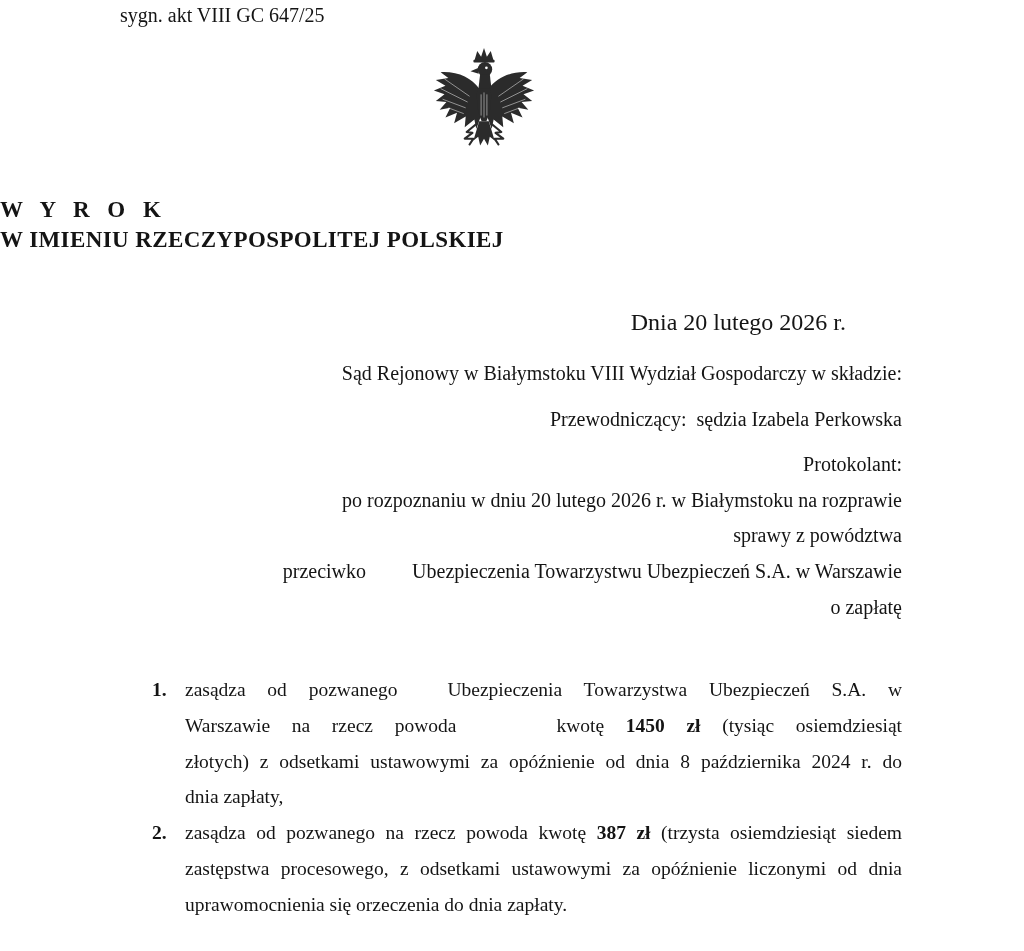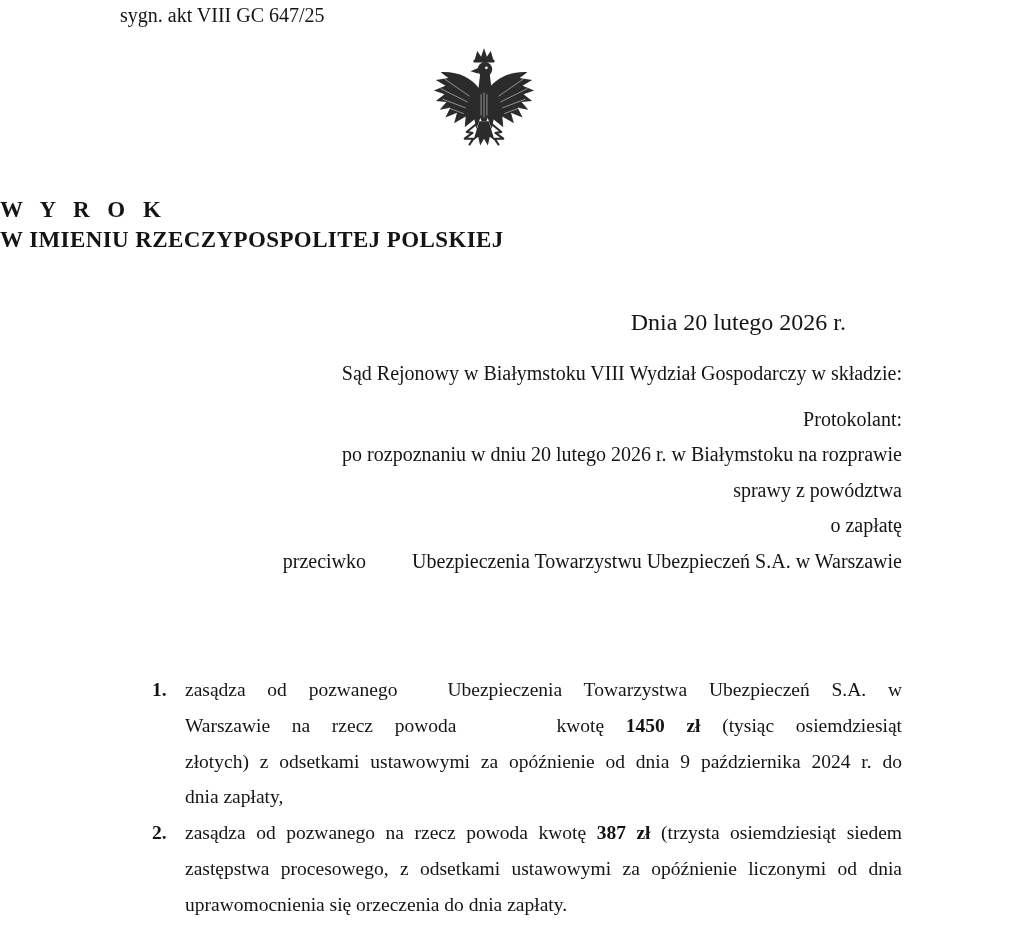--- a/index.html
+++ b/index.html
@@ -81,35 +81,36 @@
 
   <div class="titles">
     <div class="t1">W Y R O K</div>
     <div class="t2">W IMIENIU RZECZYPOSPOLITEJ POLSKIEJ</div>
   </div>
 
   <div class="dateline">Dnia 20 lutego 2026 r.</div>
 
   <div class="docbody">
     <div class="tline">Sąd Rejonowy w Białymstoku VIII Wydział Gospodarczy w składzie:</div>
+    <div class="tline indent mt10">Przewodniczący:&nbsp; sędzia Izabela Perkowska</div>
     <div class="tline mt10">Protokolant:</div>
     <div class="tline">po rozpoznaniu w dniu 20 lutego 2026 r. w Białymstoku na rozprawie</div>
     <div class="tline">sprawy z powództwa</div>
+    <div class="tline">przeciwko<span class="gap" style="width: 46px;"></span>Ubezpieczenia Towarzystwu Ubezpieczeń S.A. w Warszawie</div>
     <div class="tline">o zapłatę</div>
-    <div class="tline">przeciwko<span class="gap" style="width: 46px;"></span>Ubezpieczenia Towarzystwu Ubezpieczeń S.A. w Warszawie</div>
   </div>
 
   <div class="rulings">
 
     <div class="ruling">
       <div class="rnum">1.</div>
       <div class="rbody">
         <div class="tline just">zasądza od pozwanego<span class="gap" style="width: 50px;"></span>Ubezpieczenia Towarzystwa Ubezpieczeń S.A. w</div>
         <div class="tline just">Warszawie na rzecz powoda<span class="gap" style="width: 100px;"></span>kwotę <b>1450 zł</b> (tysiąc osiemdziesiąt</div>
-        <div class="tline just">złotych) z odsetkami ustawowymi za opóźnienie od dnia 9 października 2024 r. do</div>
+        <div class="tline just">złotych) z odsetkami ustawowymi za opóźnienie od dnia 8 października 2024 r. do</div>
         <div class="tline">dnia zapłaty,</div>
       </div>
     </div>
 
     <div class="ruling">
       <div class="rnum">2.</div>
       <div class="rbody">
         <div class="tline just">zasądza od pozwanego na rzecz powoda kwotę <b>387 zł</b> (trzysta osiemdziesiąt siedem</div>
         <div class="tline just">zastępstwa procesowego, z odsetkami ustawowymi za opóźnienie liczonymi od dnia</div>
         <div class="tline">uprawomocnienia się orzeczenia do dnia zapłaty.</div>

